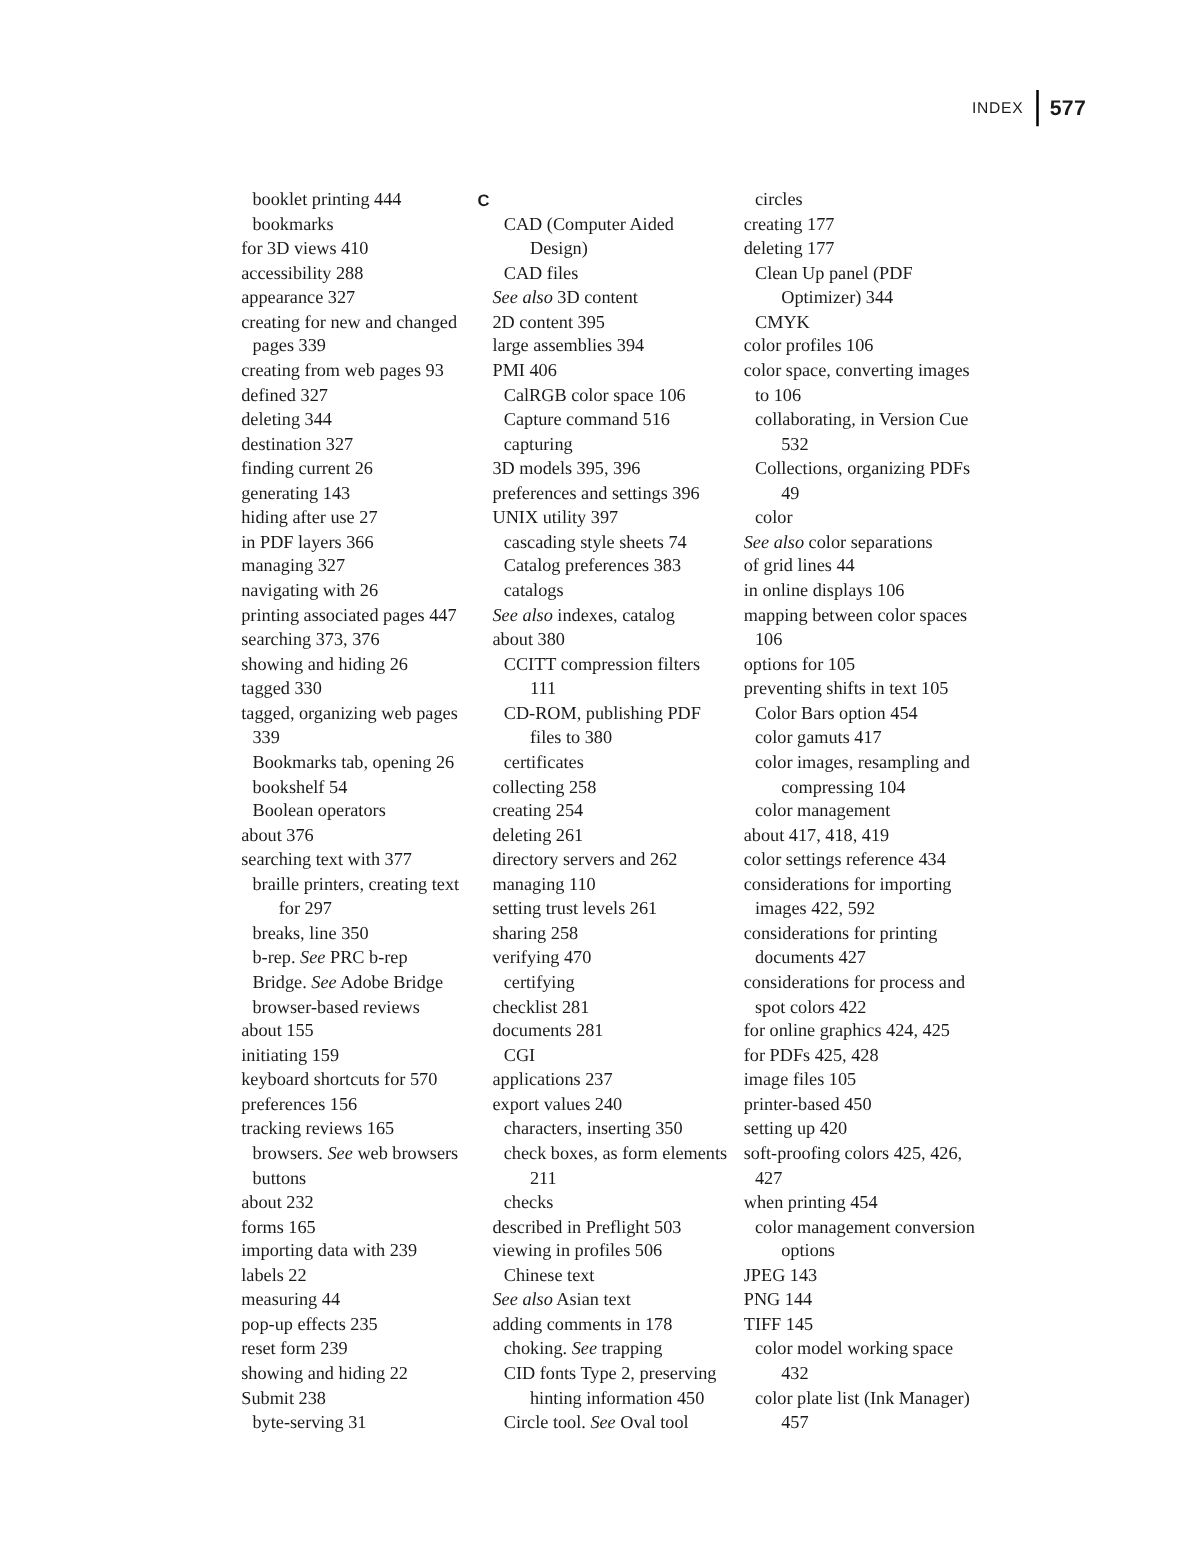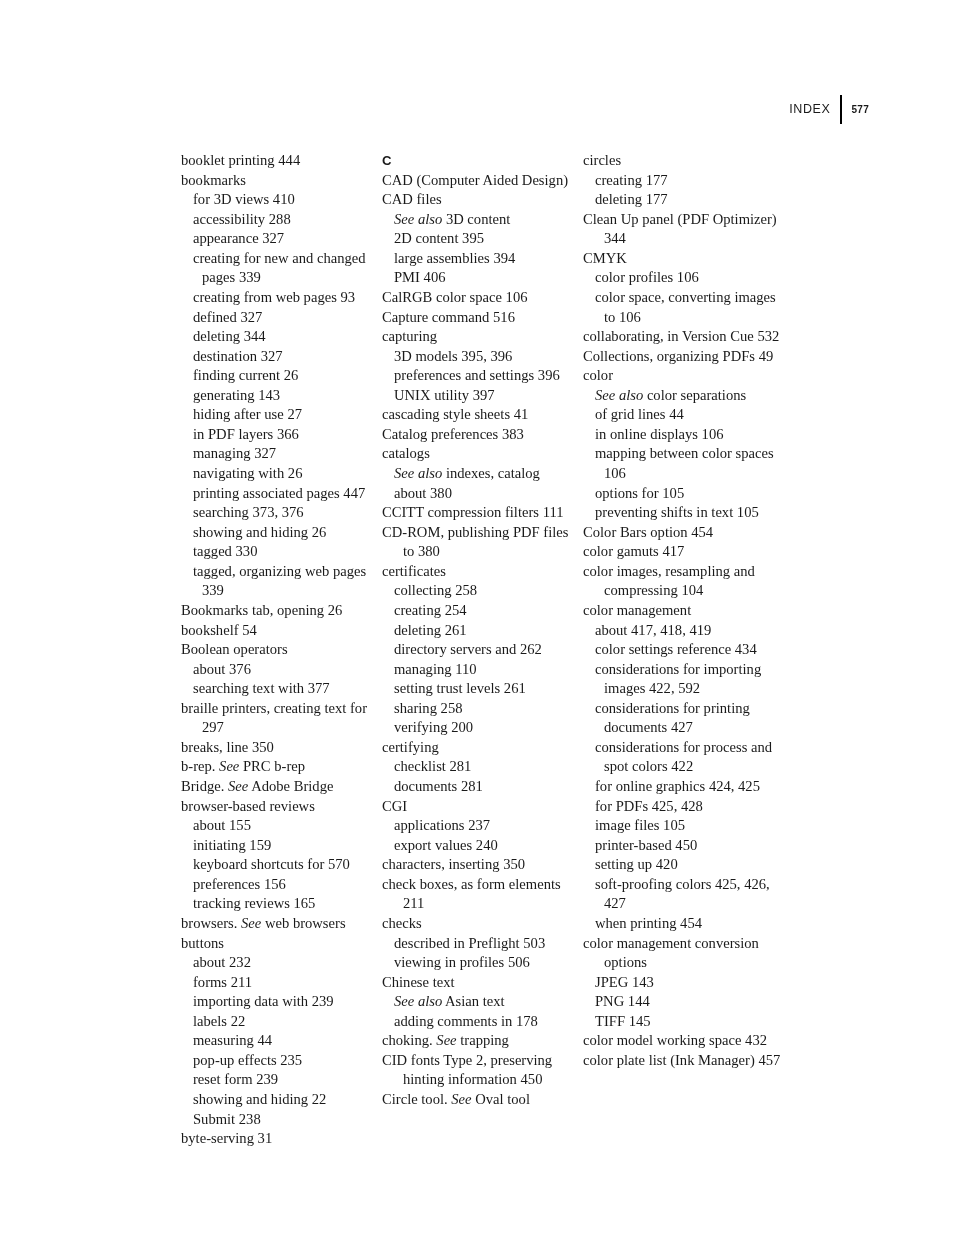--- a/index.html
+++ b/index.html
@@ -17,38 +17,37 @@
   }
 
   
   .running-head {
     position: absolute;
     top: 72px;
     right: 85px;
     height: 29px;
     display: flex;
     align-items: center;
-    margin-top: 23px;
   }
   .rh-label {
     font-family: "Liberation Sans", "DejaVu Sans", sans-serif;
     font-size: 12.5px;
     letter-spacing: 0.6px;
     color: #1a1a1a;
     padding-right: 10px;
     line-height: 1;
   }
   .rh-rule {
     width: 2px;
     height: 29px;
     background: #000000;
   }
   .rh-folio {
     font-family: "Liberation Sans", "DejaVu Sans", sans-serif;
-    font-size: 10px;
+    font-size: 17px;
     font-weight: bold;
     letter-spacing: 0.3px;
     padding-left: 9px;
     line-height: 1;
   }
 
   
   .index-body {
     position: absolute;
     top: 151px;
@@ -75,20 +74,21 @@
   .entry.letter {
     font-family: "Liberation Sans", "DejaVu Sans", sans-serif;
     font-weight: bold;
     font-size: 13.2px;
     line-height: 19.57px;
   }
   
   .entry.lvl0 {
     padding-left: 21px;
     text-indent: -21px;
+    margin-left: 21px;
   }
   
   .entry.lvl1 {
     padding-left: 21px;
     text-indent: -9px;
   }
   .entry .xref {
     font-style: italic;
   }
 </style>
@@ -135,21 +135,21 @@
       <div class="entry lvl0"><span>Bridge. </span><span class="xref">See</span><span> Adobe Bridge</span></div>
       <div class="entry lvl0"><span>browser-based reviews</span></div>
       <div class="entry lvl1"><span>about 155</span></div>
       <div class="entry lvl1"><span>initiating 159</span></div>
       <div class="entry lvl1"><span>keyboard shortcuts for 570</span></div>
       <div class="entry lvl1"><span>preferences 156</span></div>
       <div class="entry lvl1"><span>tracking reviews 165</span></div>
       <div class="entry lvl0"><span>browsers. </span><span class="xref">See</span><span> web browsers</span></div>
       <div class="entry lvl0"><span>buttons</span></div>
       <div class="entry lvl1"><span>about 232</span></div>
-      <div class="entry lvl1"><span>forms 211</span></div>
+      <div class="entry lvl1"><span>forms 165</span></div>
       <div class="entry lvl1"><span>importing data with 239</span></div>
       <div class="entry lvl1"><span>labels 22</span></div>
       <div class="entry lvl1"><span>measuring 44</span></div>
       <div class="entry lvl1"><span>pop-up effects 235</span></div>
       <div class="entry lvl1"><span>reset form 239</span></div>
       <div class="entry lvl1"><span>showing and hiding 22</span></div>
       <div class="entry lvl1"><span>Submit 238</span></div>
       <div class="entry lvl0"><span>byte-serving 31</span></div>
     </div>
     <div class="index-column">
@@ -159,36 +159,36 @@
       <div class="entry lvl1"><span class="xref">See also</span><span> 3D content</span></div>
       <div class="entry lvl1"><span>2D content 395</span></div>
       <div class="entry lvl1"><span>large assemblies 394</span></div>
       <div class="entry lvl1"><span>PMI 406</span></div>
       <div class="entry lvl0"><span>CalRGB color space 106</span></div>
       <div class="entry lvl0"><span>Capture command 516</span></div>
       <div class="entry lvl0"><span>capturing</span></div>
       <div class="entry lvl1"><span>3D models 395, 396</span></div>
       <div class="entry lvl1"><span>preferences and settings 396</span></div>
       <div class="entry lvl1"><span>UNIX utility 397</span></div>
-      <div class="entry lvl0"><span>cascading style sheets 41</span></div>
+      <div class="entry lvl0"><span>cascading style sheets 74</span></div>
       <div class="entry lvl0"><span>Catalog preferences 383</span></div>
       <div class="entry lvl0"><span>catalogs</span></div>
       <div class="entry lvl1"><span class="xref">See also</span><span> indexes, catalog</span></div>
       <div class="entry lvl1"><span>about 380</span></div>
       <div class="entry lvl0"><span>CCITT compression filters 111</span></div>
       <div class="entry lvl0"><span>CD-ROM, publishing PDF files to 380</span></div>
       <div class="entry lvl0"><span>certificates</span></div>
       <div class="entry lvl1"><span>collecting 258</span></div>
       <div class="entry lvl1"><span>creating 254</span></div>
       <div class="entry lvl1"><span>deleting 261</span></div>
       <div class="entry lvl1"><span>directory servers and 262</span></div>
       <div class="entry lvl1"><span>managing 110</span></div>
       <div class="entry lvl1"><span>setting trust levels 261</span></div>
       <div class="entry lvl1"><span>sharing 258</span></div>
-      <div class="entry lvl1"><span>verifying 200</span></div>
+      <div class="entry lvl1"><span>verifying 470</span></div>
       <div class="entry lvl0"><span>certifying</span></div>
       <div class="entry lvl1"><span>checklist 281</span></div>
       <div class="entry lvl1"><span>documents 281</span></div>
       <div class="entry lvl0"><span>CGI</span></div>
       <div class="entry lvl1"><span>applications 237</span></div>
       <div class="entry lvl1"><span>export values 240</span></div>
       <div class="entry lvl0"><span>characters, inserting 350</span></div>
       <div class="entry lvl0"><span>check boxes, as form elements 211</span></div>
       <div class="entry lvl0"><span>checks</span></div>
       <div class="entry lvl1"><span>described in Preflight 503</span></div>

